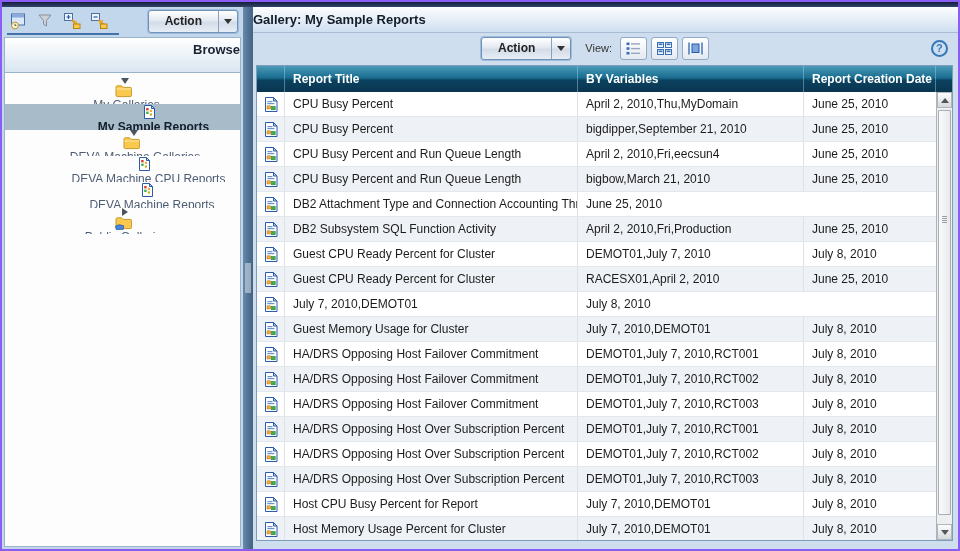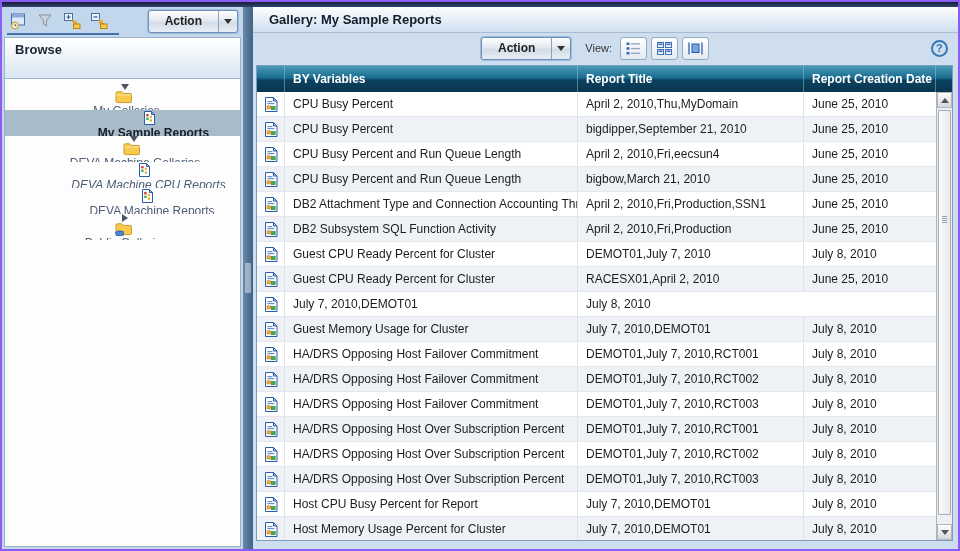--- a/index.html
+++ b/index.html
@@ -10,38 +10,38 @@
 
   
   .left-panel { width:241px; flex:none; display:flex; flex-direction:column; background:#c3d7ec; }
   .left-toolbar { height:28px; flex:none; display:flex; align-items:center; padding:2px 5px 2px 6px; position:relative; }
   .left-toolbar .underline { position:absolute; left:5px; bottom:0; width:112px; height:2px; background:#4472aa; }
   .tb-icon { width:20px; height:19px; margin-right:7px; display:flex; align-items:center; justify-content:center; cursor:pointer; }
   .action-btn { margin-left:auto; display:flex; align-items:stretch; height:23px; border:1px solid #6f92bc; border-radius:3px; background:linear-gradient(#ffffff,#e3e9f1 45%,#d2dce8 55%,#e9eef5); box-shadow:0 0 0 1px #9fbcd9; cursor:pointer; }
   .action-btn .lbl { padding:0 16px; font-size:12px; font-weight:bold; color:#222; line-height:21px; }
   .action-btn .drop { width:19px; border-left:1px solid #8aa2c0; display:flex; align-items:center; justify-content:center; }
   .tri-down { width:0; height:0; border-left:4px solid transparent; border-right:4px solid transparent; border-top:5px solid #333; }
-  .browse-header { margin:2px 2px 0 2px; height:42px; flex:none; background:linear-gradient(#ffffff,#d9e6f2); border:1px solid #9ab4cc; font-size:13px; font-weight:bold; color:#1a2433; line-height:24px; padding-left:10px; }
+  .browse-header { margin:2px 2px 0 2px; height:36px; flex:none; background:linear-gradient(#ffffff,#d9e6f2); border:1px solid #9ab4cc; font-size:13px; font-weight:bold; color:#1a2433; line-height:24px; padding-left:10px;text-align:right; }
   .tree { flex:1; margin:0 2px 2px 2px; background:#fdfdfe; border:1px solid #9ab4cc; border-top:none; overflow:hidden; padding-top:5px; }
   .tree-item { height:26px; display:flex; align-items:center; font-size:12px; color:#4c5d72; cursor:pointer; white-space:nowrap;flex-direction:column; }
   .tree-item.selected { background:#a8bbc9; color:#141f2b; font-weight:bold; }
   .caret { width:12px; flex:none; display:flex; align-items:center; justify-content:center; margin-right:3px; }
   .caret .down { width:0; height:0; border-left:4px solid transparent; border-right:4px solid transparent; border-top:6px solid #4a5560; }
   .caret .right { width:0; height:0; border-top:4px solid transparent; border-bottom:4px solid transparent; border-left:6px solid #4a5560; }
   .tree-ico { width:18px; flex:none; margin-right:6px; display:flex; align-items:center; }
   .tree-label { overflow:hidden; }
 
   
   .divider { width:10px; flex:none; background:linear-gradient(90deg,#6a8aa8,#4e7093 60%,#44647f); position:relative; cursor:col-resize; }
   .divider .grip { position:absolute; top:50%; left:50%; transform:translate(-50%,-50%); display:flex; gap:1px; }
   .divider .grip i { display:block; width:1px; height:30px; background:#e8eef4; }
 
   
   .main-panel { flex:1; min-width:0; display:flex; flex-direction:column; background:#cfdeee; }
-  .gallery-header { height:26px; flex:none; background:linear-gradient(#fcfdfe,#cfdff0); border-bottom:1px solid #a8bcd4; font-size:13px; font-weight:bold; color:#121c2a; line-height:25px; padding-left:16px; }
+  .gallery-header { height:26px; flex:none; background:linear-gradient(#fcfdfe,#cfdff0); border-bottom:1px solid #a8bcd4; font-size:13px; font-weight:bold; color:#121c2a; line-height:25px; padding-left:0; }
   .main-toolbar { height:30px; flex:none; display:flex; align-items:center; padding:0 10px 0 6px; }
   .view-label { font-size:11px; color:#333; margin:0 8px 0 14px; }
   .view-btns { display:flex; gap:4px; }
   .view-btn { width:27px; height:23px; background:linear-gradient(#ffffff,#e4eaf2); border:1px solid #93a9c4; border-radius:3px; display:flex; align-items:center; justify-content:center; cursor:pointer; }
   .help-btn { margin-left:auto; width:17px; height:17px; border:2px solid #3478b8; border-radius:50%; color:#3478b8; font-size:11px; font-weight:bold; display:flex; align-items:center; justify-content:center; cursor:pointer; background:transparent; }
 
   .table-region { flex:1; margin:2px 5px 0 3px; border:1px solid #7f9cba; background:#fff; overflow:hidden; display:flex; flex-direction:column; min-height:0; }
   .thead { height:26px; flex:none; display:grid; grid-template-columns:28px 293px 226px 1fr 16px; background:linear-gradient(#4a9ab8,#1a6d90 45%,#0b425f 55%,#0a3550); }
   .th { color:#fff; font-size:12px; font-weight:bold; line-height:26px; padding:0 8px; border-right:1px solid rgba(160,210,230,0.45); overflow:hidden; white-space:nowrap; cursor:pointer; }
   .th.icon-col { padding:0; cursor:default; }
@@ -143,21 +143,21 @@
               <i class="down"></i>
             </span>
             <span class="tree-ico">
               <svg width="17" height="14" viewBox="0 0 17 14">
                 <path d="M1 3.2 q0-1.4 1.4-1.4 h4.2 l1.6 1.6 h7 q1.4 0 1.4 1.4 v6.4 q0 1.4-1.4 1.4 h-12.8 q-1.4 0-1.4-1.4 z" fill="#f8c94c" stroke="#c79a2a"></path>
                 <path d="M1.4 5 h14.8" stroke="#fde9a8" fill="none"></path>
               </svg>
             </span>
             <span class="tree-label">DEVA Machine Galleries</span>
           </div>
-          <div class="tree-item" style="padding-left: 52px; font-style: italic;">
+          <div class="tree-item" style="padding-left: 52px;">
             <span class="tree-ico">
               <svg width="15" height="16" viewBox="0 0 15 16">
                 <path d="M2.5 1.5 h7 l3 3 v10 h-10 z" fill="#fff" stroke="#2a5caa"></path>
                 <path d="M9.5 1.5 v3 h3 z" fill="#b8d0ee" stroke="#2a5caa"></path>
                 <rect x="4.2" y="4" width="2.4" height="2.4" fill="#d83a2a"></rect>
                 <rect x="4.2" y="7.6" width="2.4" height="2.4" fill="#3fae4a"></rect>
                 <rect x="7.8" y="5.8" width="2.2" height="2.2" fill="#f2a83a"></rect>
                 <rect x="7.8" y="9.4" width="2.2" height="2.2" fill="#c8b020"></rect>
               </svg>
             </span>
@@ -242,22 +242,22 @@
                 <rect x="5" y="3" width="7" height="8.5" fill="#7ba6dc" stroke="#2a58a8"></rect>
               </svg>
           </span>
         </div>
         <span class="help-btn">?</span>
       </div>
 
       <div class="table-region">
         <div class="thead">
           <div class="th icon-col"></div>
+          <div class="th">Report Title</div>
           <div class="th">BY Variables</div>
-          <div class="th">Report Title</div>
           <div class="th">Report Creation Date</div>
           <div class="th icon-col" style="border-right:none;"></div>
         </div>
         <div class="tbody-wrap">
           <div class="rows" id="rows">
               <div class="trow">
                 <span class="td icon-cell">
                   <svg width="16" height="17" viewBox="0 0 16 17">
                     <path d="M2.5 1.5 h8 l3.5 3.5 v10.5 h-11.5 z" fill="#fff" stroke="#2a5caa"></path>
                     <path d="M10.5 1.5 v3.5 h3.5 z" fill="#b8d0ee" stroke="#2a5caa"></path>
@@ -321,21 +321,20 @@
                   <svg width="16" height="17" viewBox="0 0 16 17">
                     <path d="M2.5 1.5 h8 l3.5 3.5 v10.5 h-11.5 z" fill="#fff" stroke="#2a5caa"></path>
                     <path d="M10.5 1.5 v3.5 h3.5 z" fill="#b8d0ee" stroke="#2a5caa"></path>
                     <rect x="4.4" y="5" width="5" height="1.2" fill="#6a92c8"></rect>
                     <rect x="4.4" y="7" width="7" height="1.2" fill="#6a92c8"></rect>
                     <rect x="4" y="9.8" width="3.6" height="3.2" fill="#f2a83a" stroke="#b87818" stroke-width="0.5"></rect>
                     <rect x="8.4" y="10.4" width="3.8" height="3.4" fill="#3fae4a" stroke="#1f7a2a" stroke-width="0.5"></rect>
                   </svg>
                 </span>
                 <span class="td">DB2 Attachment Type and Connection Accounting Thr</span>
-                <span class="td">April 2, 2010,Fri,Production,SSN1</span>
                 <span class="td" style="border-right:none;">June 25, 2010</span>
               </div>
               <div class="trow alt">
                 <span class="td icon-cell">
                   <svg width="16" height="17" viewBox="0 0 16 17">
                     <path d="M2.5 1.5 h8 l3.5 3.5 v10.5 h-11.5 z" fill="#fff" stroke="#2a5caa"></path>
                     <path d="M10.5 1.5 v3.5 h3.5 z" fill="#b8d0ee" stroke="#2a5caa"></path>
                     <rect x="4.4" y="5" width="5" height="1.2" fill="#6a92c8"></rect>
                     <rect x="4.4" y="7" width="7" height="1.2" fill="#6a92c8"></rect>
                     <rect x="4" y="9.8" width="3.6" height="3.2" fill="#f2a83a" stroke="#b87818" stroke-width="0.5"></rect>

